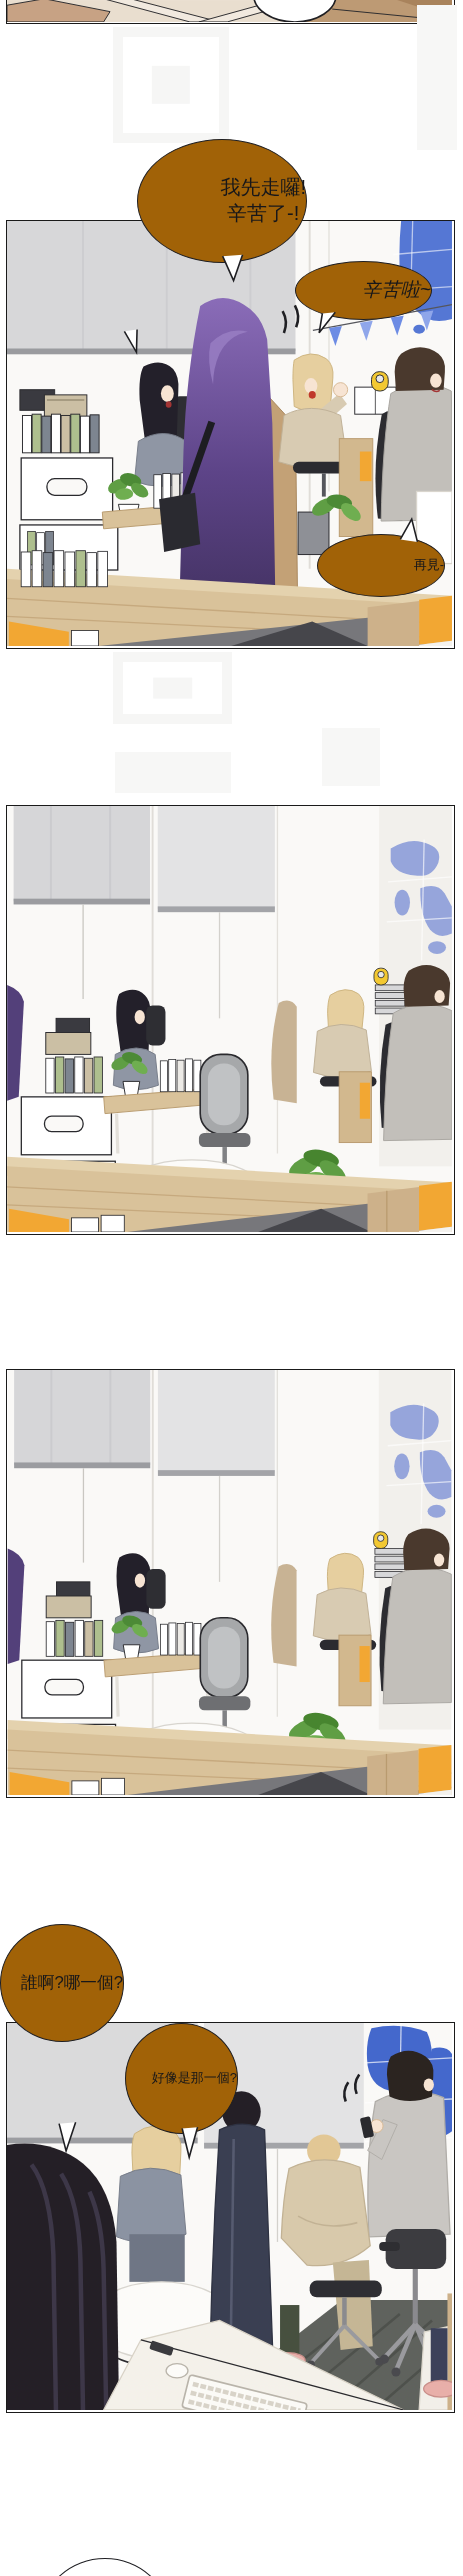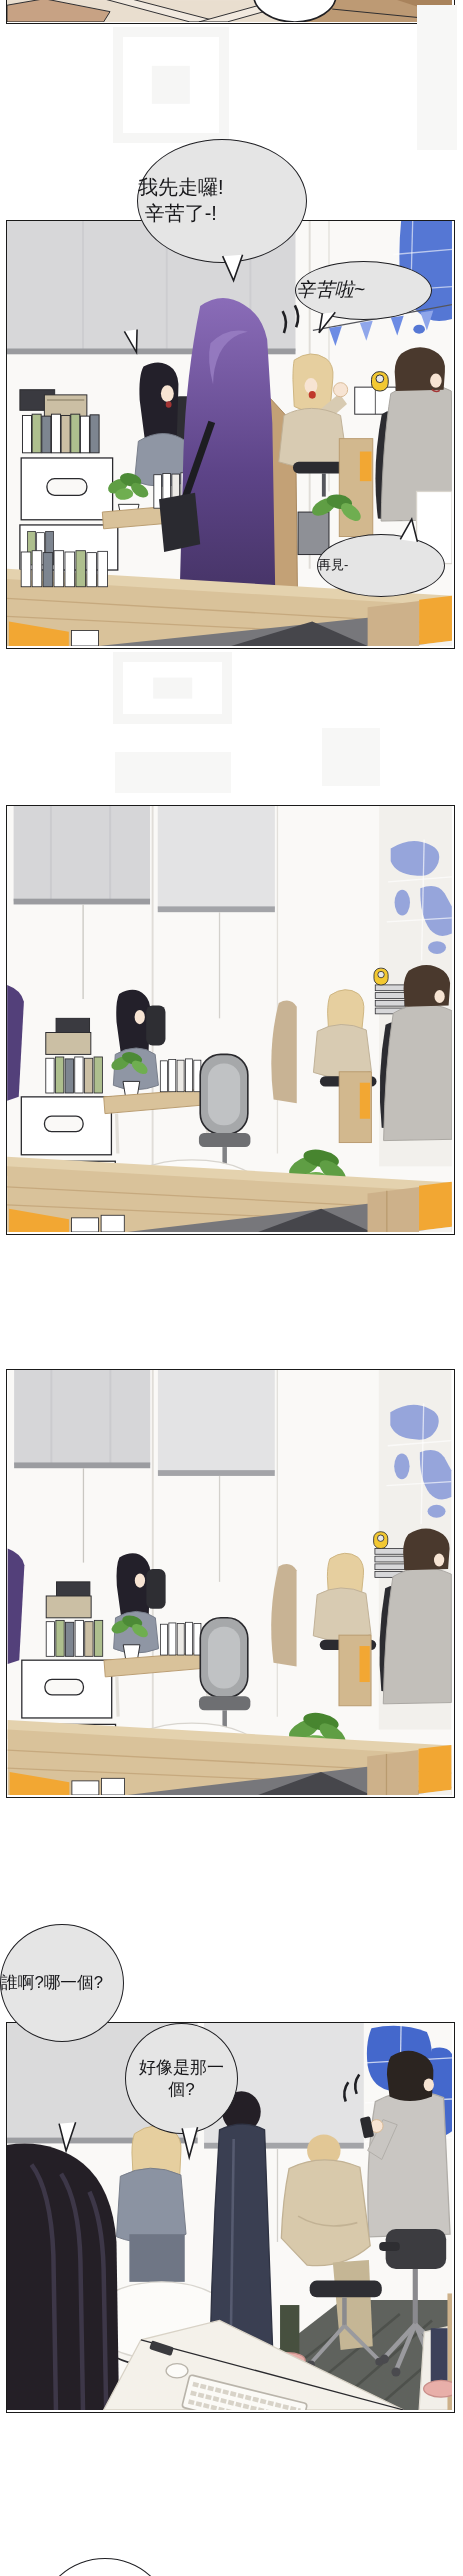--- a/index.html
+++ b/index.html
@@ -2,22 +2,22 @@
 <html style="font-size:10.3px"><head>
 <meta charset="utf-8">
 <style>
   html,body{margin:0;padding:0;}
   body{width:464px;height:2576px;position:relative;overflow:hidden;background:#ffffff;
        font-family:"Liberation Sans","DejaVu Sans",sans-serif;}
   .page{position:absolute;left:0;top:0;width:464px;height:2576px;overflow:hidden;}
   .panel{position:absolute;left:6.4px;width:449px;border:1.9px solid #1a1a1a;background:#fff;
          box-sizing:border-box;overflow:hidden;}
   .panel svg{position:absolute;left:0;top:0;display:block;}
-  .bubble{position:absolute;background:#e5e5e5;border:1.6px solid #1f1f23;border-radius:50%;
-          display:flex;align-items:center;justify-content:flex-start;text-align:center;
+  .bubble{position:absolute;background:#a16207;border:1.6px solid #1f1f23;border-radius:50%;
+          display:flex;align-items:center;justify-content:flex-end;text-align:center;
           z-index:6;box-sizing:border-box;}
   .bubble .bt{white-space:pre-line;color:#17171a;line-height:1.28;letter-spacing:0px;}
   .tail{position:absolute;z-index:7;overflow:visible;}
   .wm{position:absolute;z-index:1;}
   .wm-ring{border:10.3px solid #f6f6f5;box-sizing:border-box;}
   .wm-core{position:absolute;left:50%;top:50%;transform:translate(-50%,-50%);
            width:40%;height:40%;background:#f6f6f5;}
   .wm-bar{background:#f7f7f6;}
   .partial-bubble{position:absolute;background:#fff;border:1.6px solid #1f1f23;
                   border-radius:50%;z-index:6;}
@@ -492,21 +492,21 @@
     <path d="M8,40 L26,8 L35,44" fill="#ffffff" stroke="#1f1f23" stroke-width="2.5"></path>
   </svg>
 
   <div class="bubble" style="left:0px;top:1924px;width:124px;height:118px;font-size:16.7px;">
     <span class="bt">誰啊?哪一個?</span>
   </div>
   <svg class="tail" style="left:54px;top:2117px;" width="28" height="40" viewBox="0 0 44 62">
     <path d="M8,10 L19,53 L34,8" fill="#ffffff" stroke="#1f1f23" stroke-width="2.5"></path>
   </svg>
 
-  <div class="bubble" style="left:125px;top:2023px;width:113px;height:111px;font-size:17px;">
+  <div class="bubble" style="left:125px;top:2023px;width:113px;height:111px;font-size:13px;">
     <span class="bt">好像是那一個?</span>
   </div>
   <svg class="tail" style="left:177px;top:2122px;" width="27" height="41" viewBox="0 0 42 64">
     <path d="M8,10 L19,55 L32,8" fill="#ffffff" stroke="#1f1f23" stroke-width="2.5"></path>
   </svg>
 
   <div class="partial-bubble" style="left:41px;top:2558px;width:126px;height:116px;"></div>
 
 </div>
 

